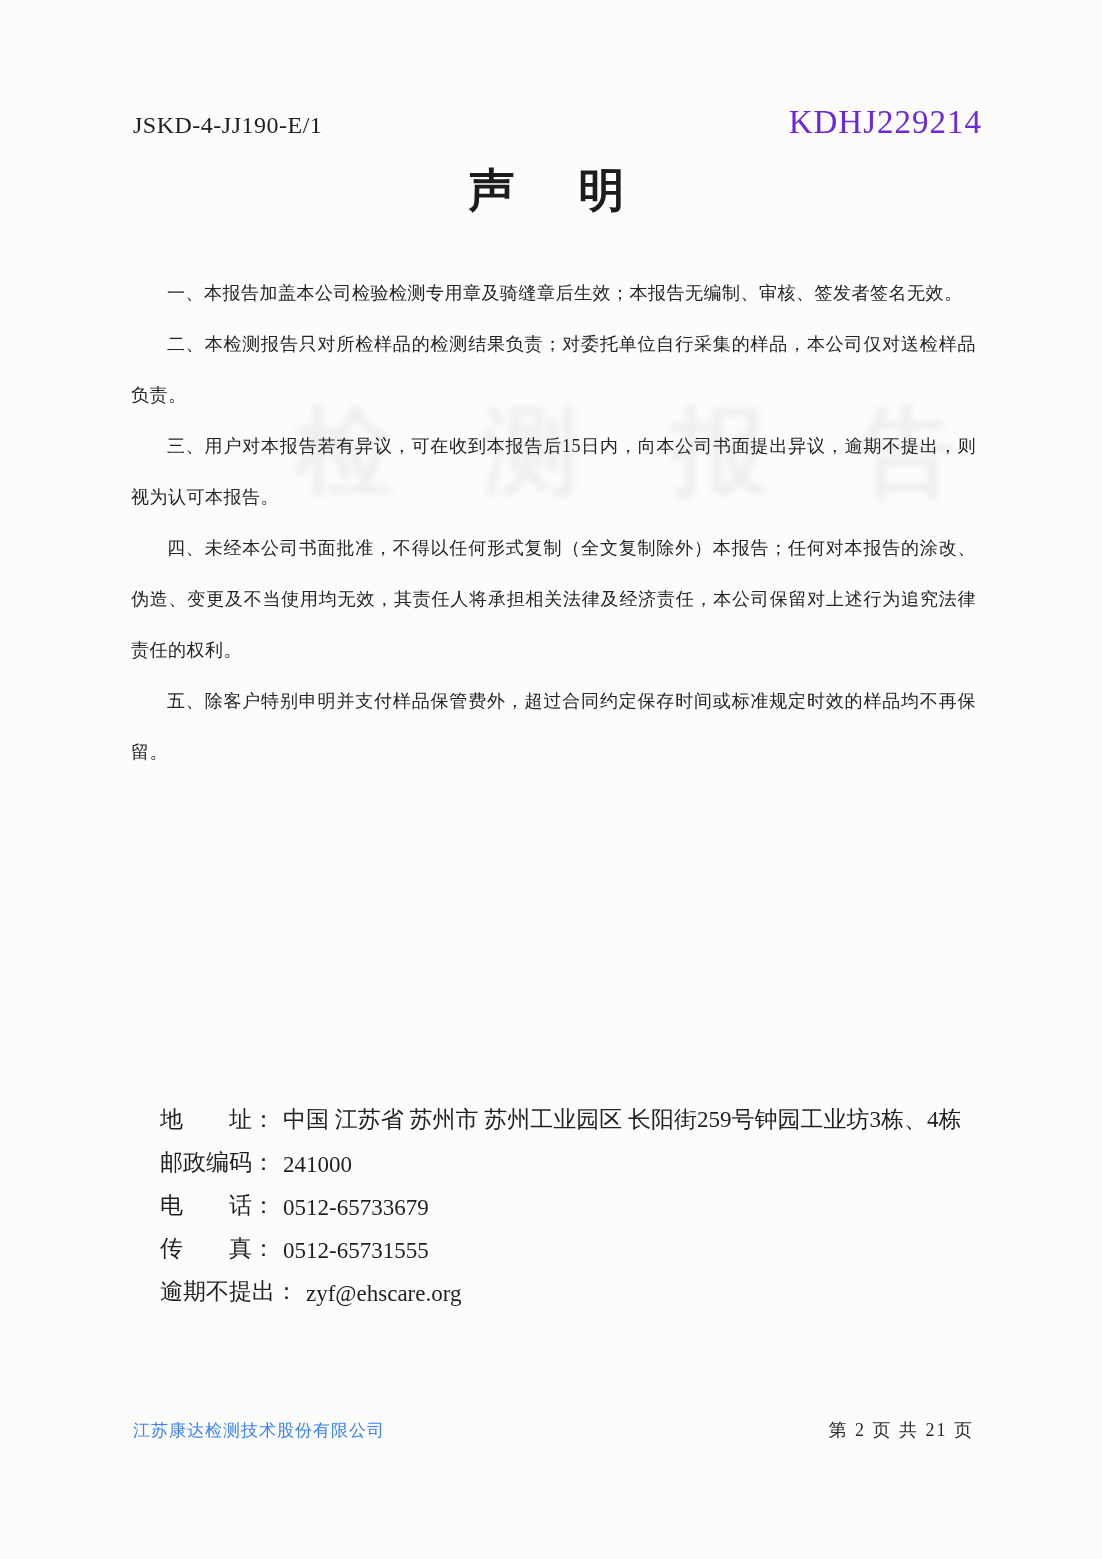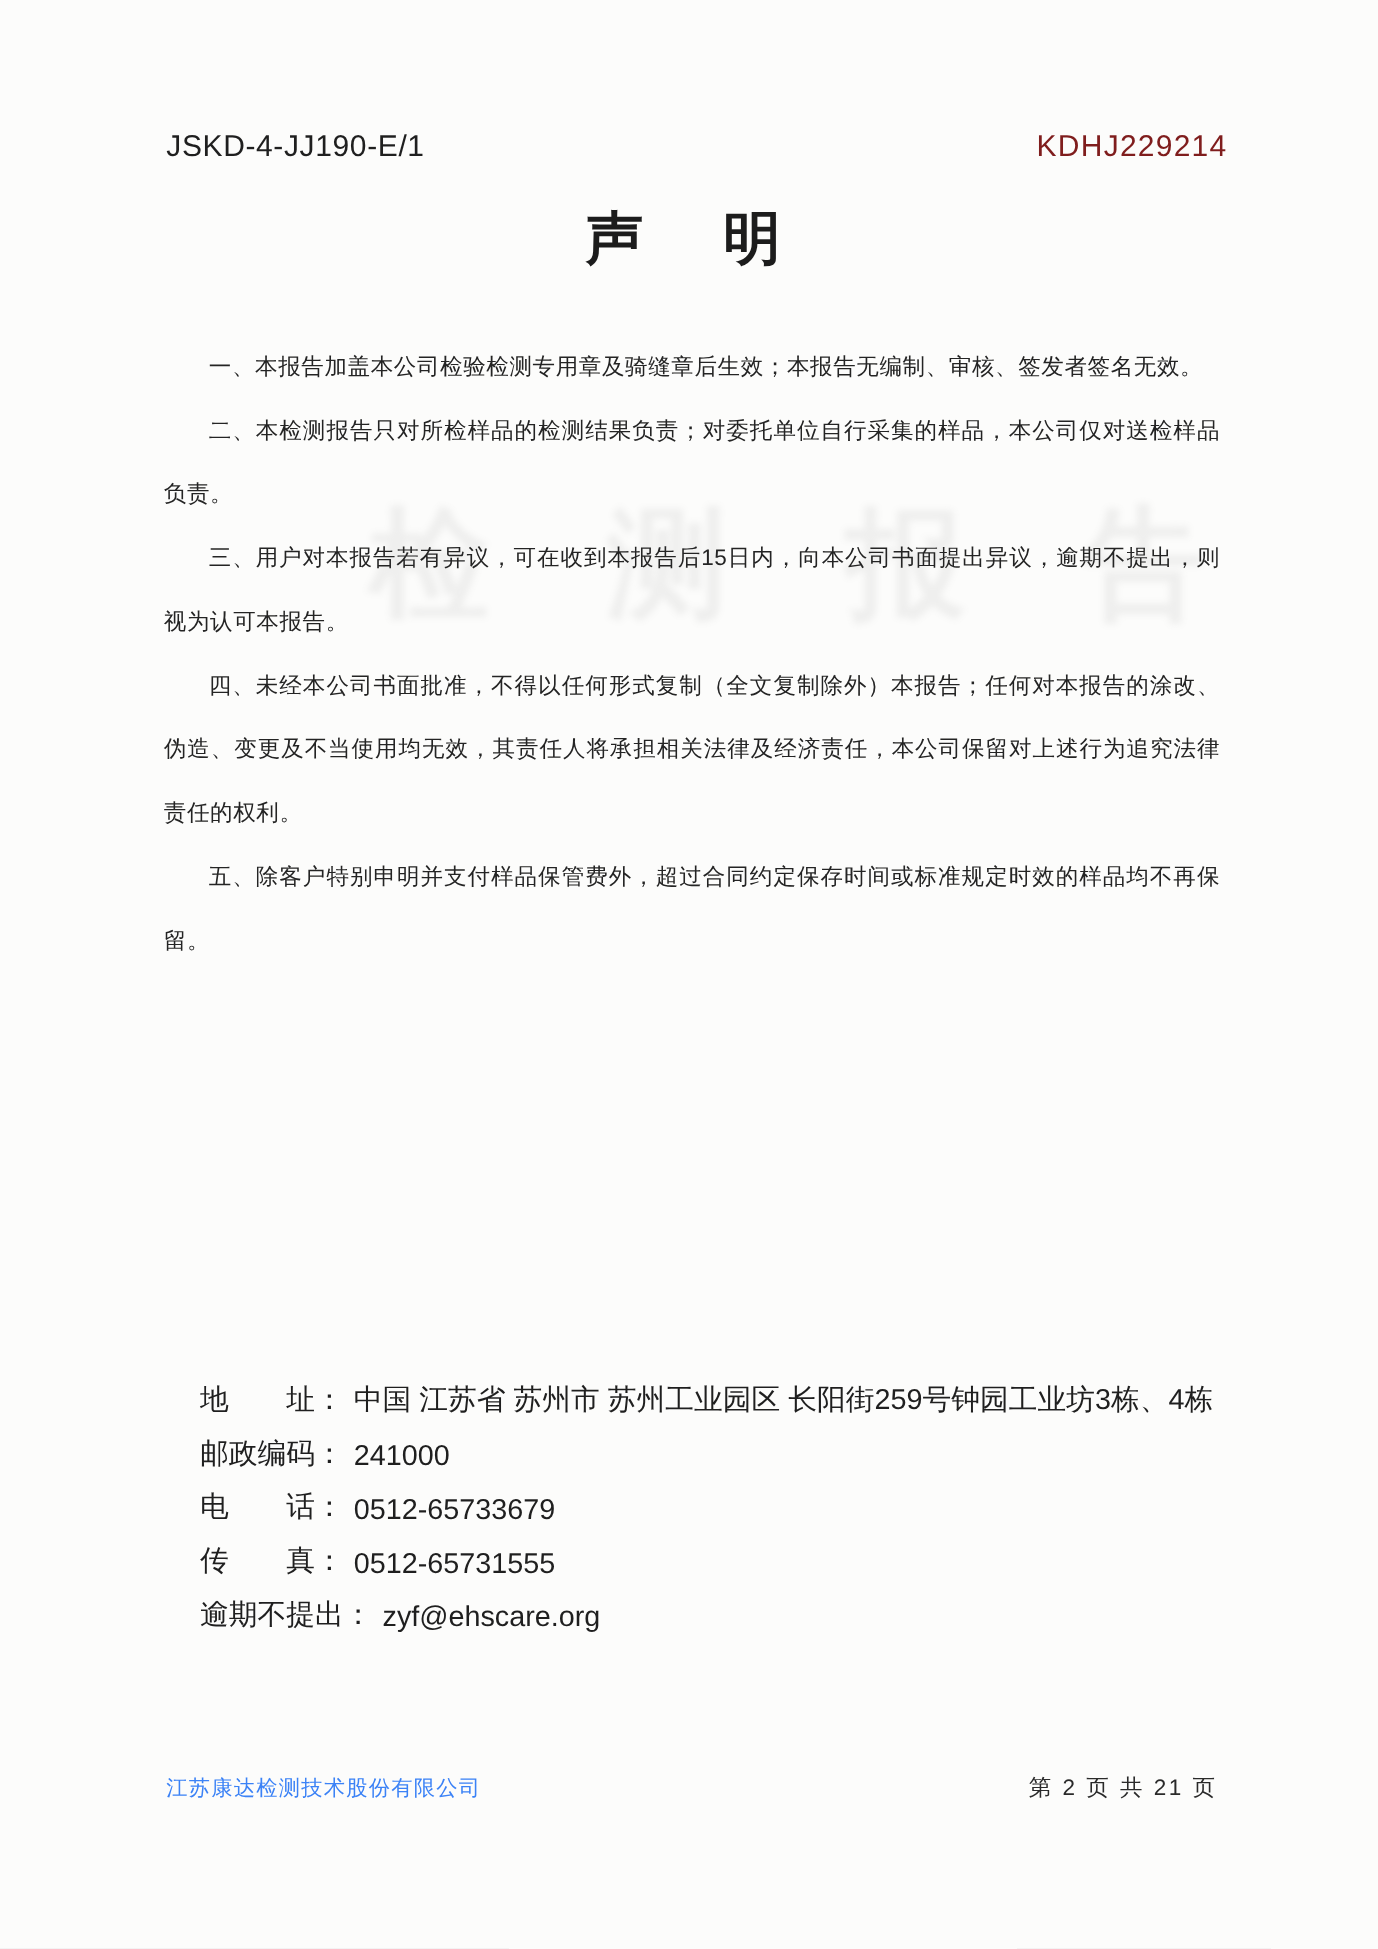--- a/index.html
+++ b/index.html
@@ -8,21 +8,21 @@
     padding: 0;
     background: #e8e8e8;
   }
   .page {
     position: relative;
     width: 1102px;
     height: 1559px;
     margin: 0 auto;
     background: #fcfcfb;
     overflow: hidden;
-    font-family: Liberation Sans, sans-serif;
+    font-family: Liberation Serif, serif;
     color: #242424;
   }
   
   .watermark {
     position: absolute;
     top: 388px;
     left: 295px;
     font-size: 96px;
     font-weight: 700;
     letter-spacing: 34px;
@@ -40,23 +40,23 @@
     display: flex;
     justify-content: space-between;
     align-items: baseline;
   }
   .form-code {
     font-size: 24px;
     letter-spacing: 0.5px;
     color: #1f1f1f;
   }
   .report-number {
-    font-size: 24px;
+    font-size: 33px;
     letter-spacing: 1px;
-    color: #7f1d1d;
+    color: #6d28d9;
     margin-left: 38px;
   }
   .title {
     position: absolute;
     top: 148px;
     left: 0;
     right: 0;
     margin: 12px;
     text-align: center;
     font-size: 46px;

